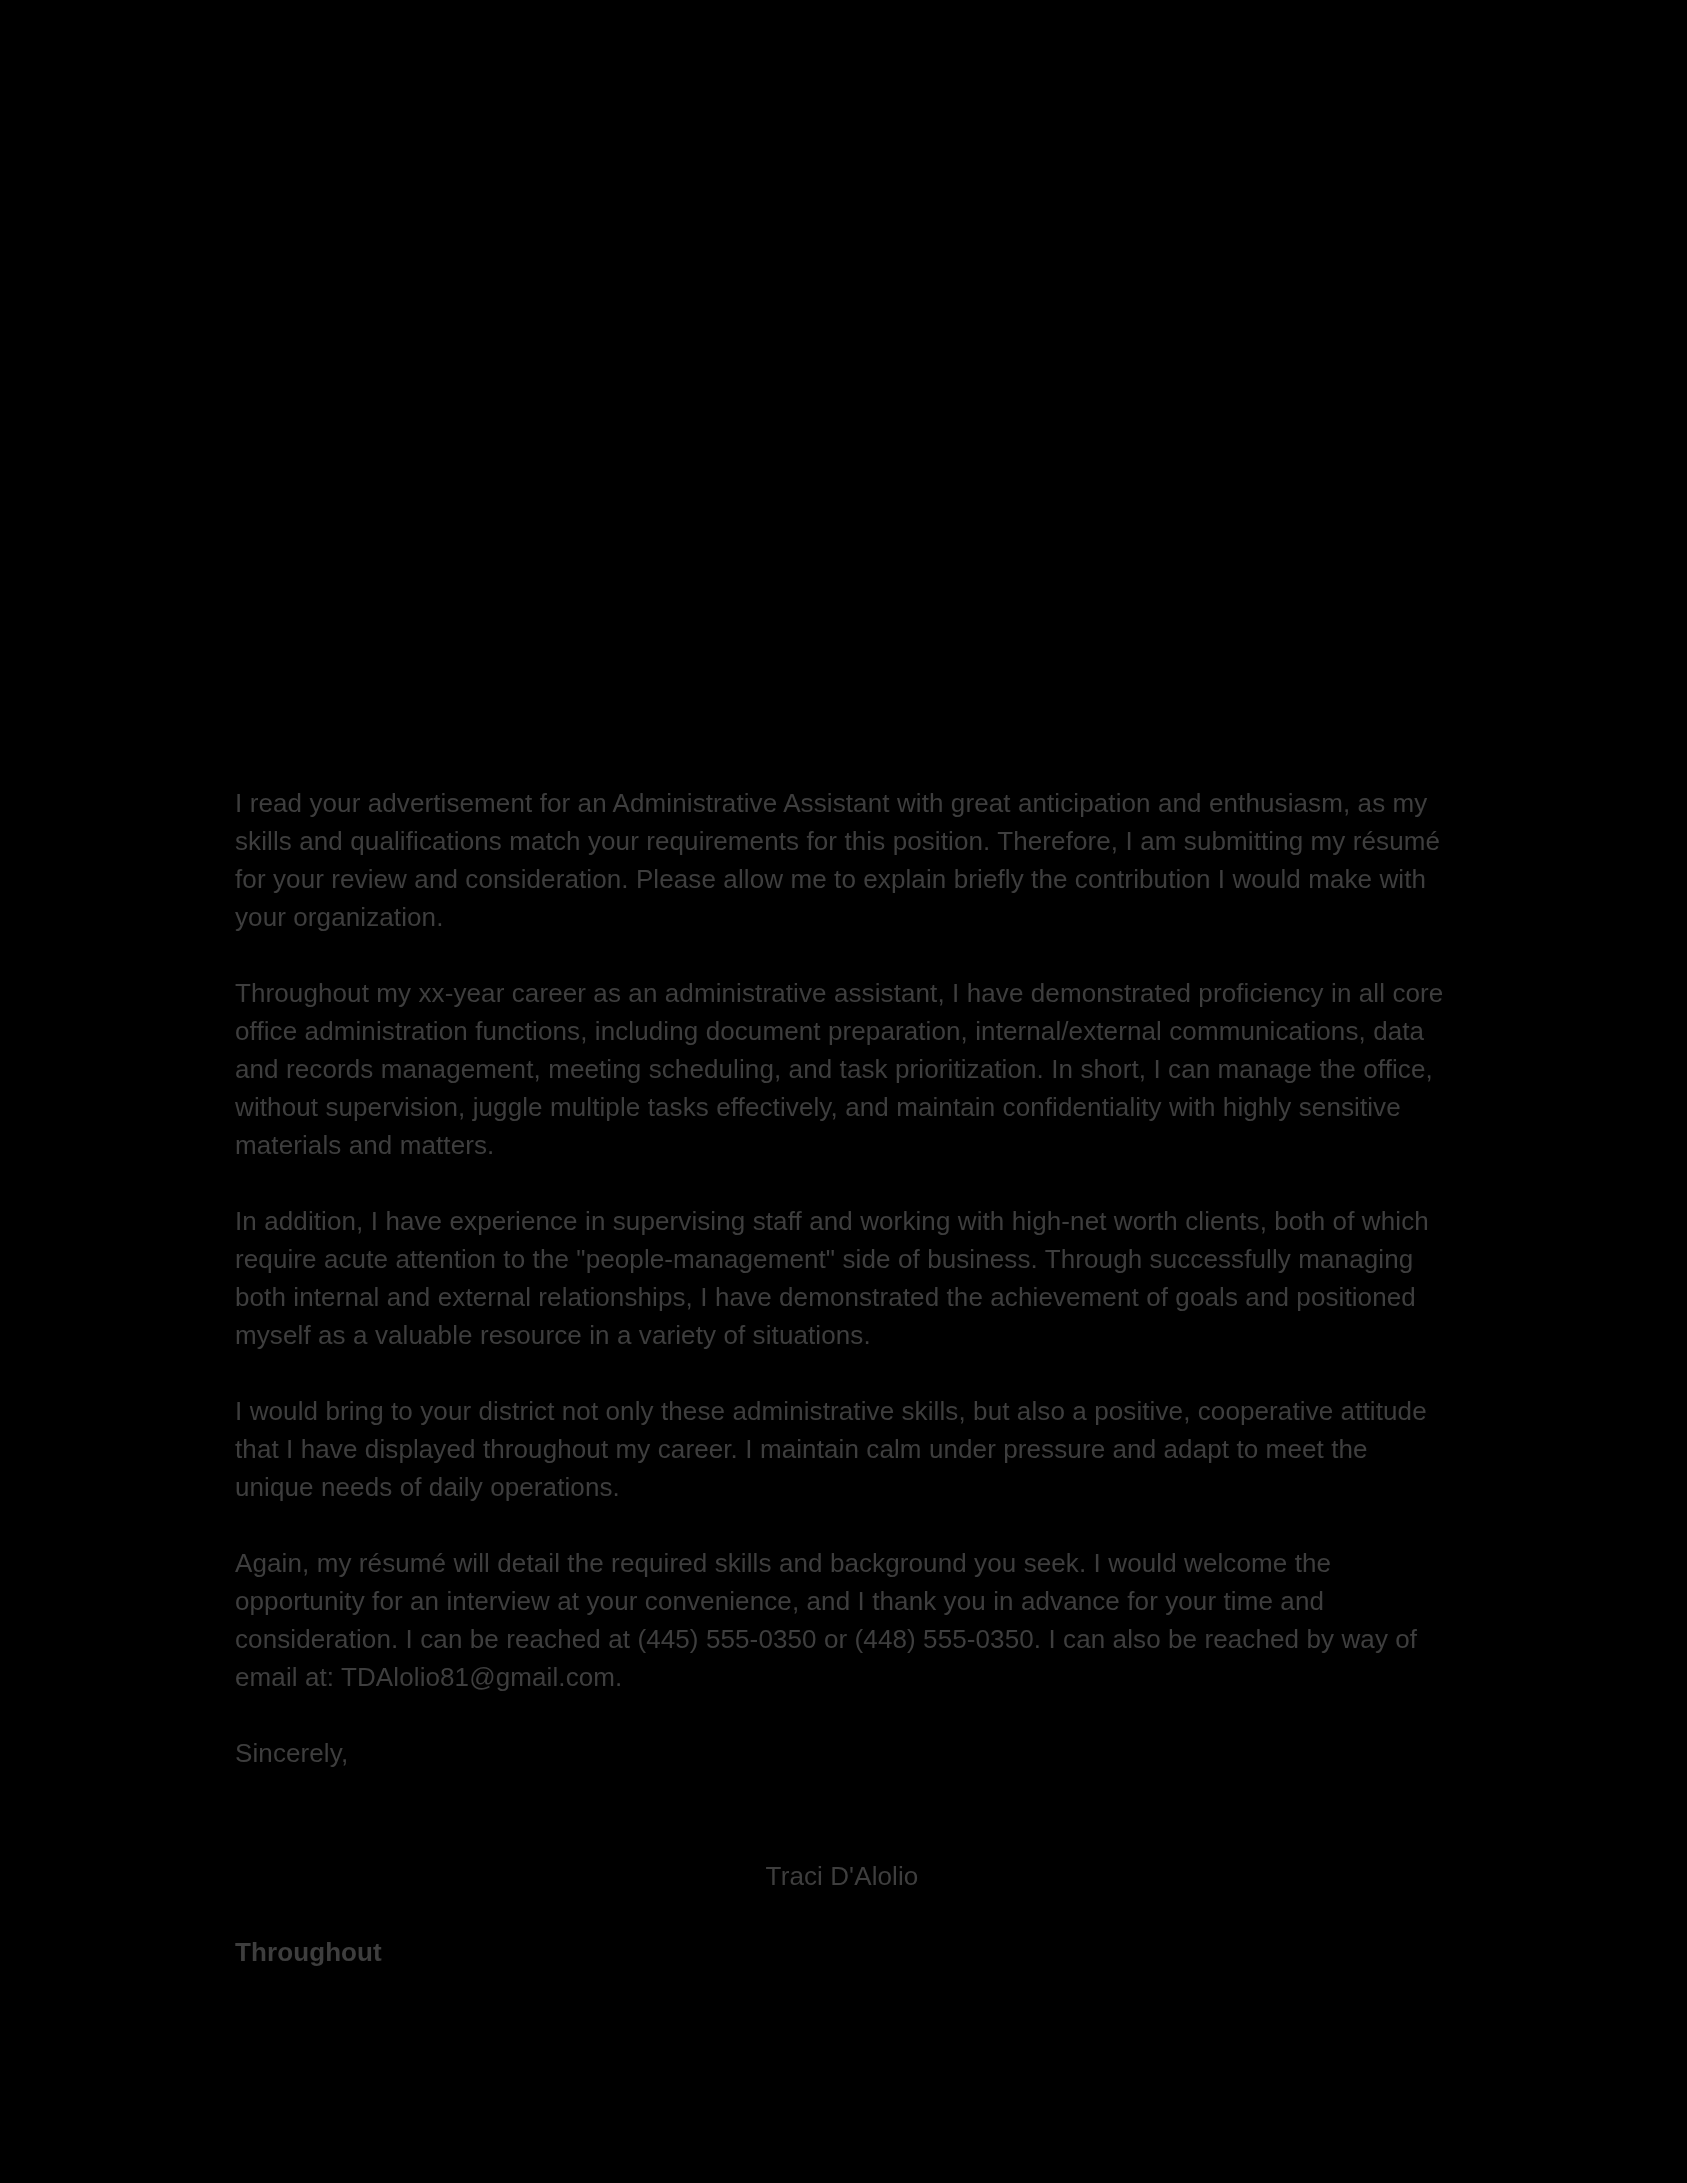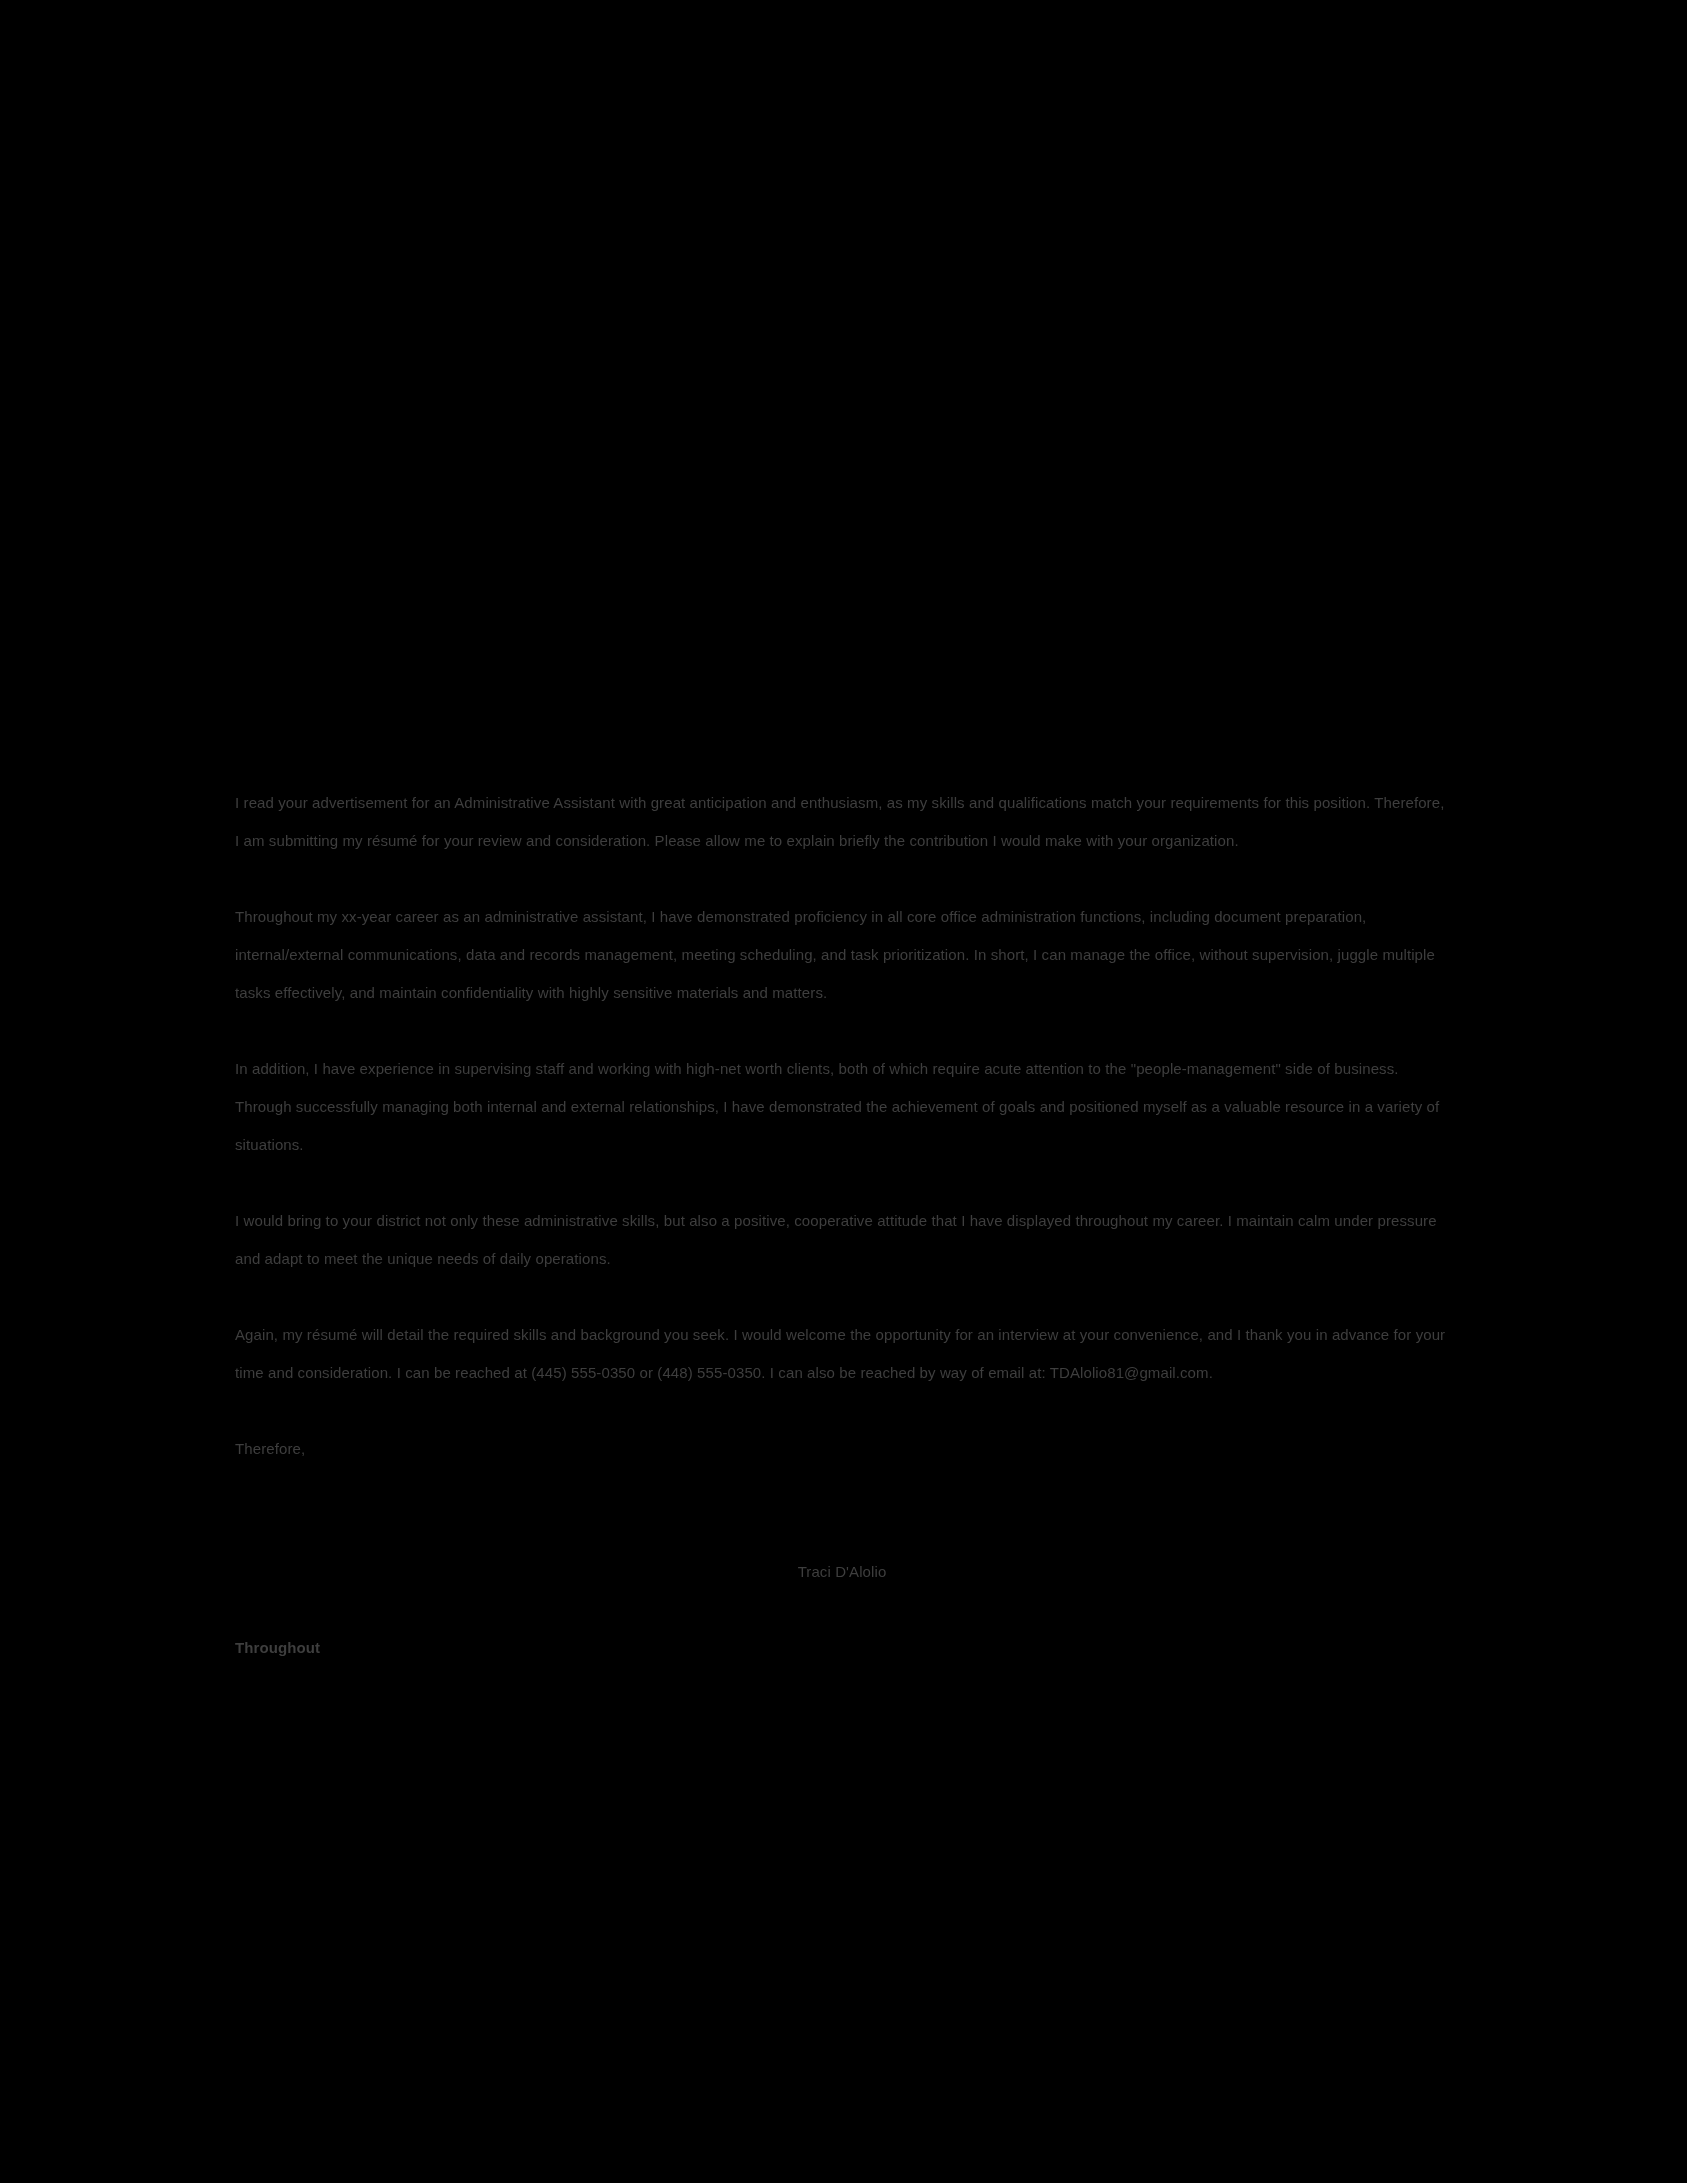--- a/index.html
+++ b/index.html
@@ -14,21 +14,21 @@
     background: var(--page-bg, #000000);
     overflow: hidden;
     font-family: "Liberation Sans", "DejaVu Sans", sans-serif;
   }
   .letter-body {
     position: absolute;
     left: 235px;
     top: 784px;
     width: 1214px;
     color: var(--text-color, #3e3e3e);
-    font-size: 15px;
+    font-size: 26px;
     line-height: 38px;
     font-weight: 400;
     letter-spacing: 0.1px;
   }
   .letter-body p {
     margin: 0 0 38px 0;
     padding: 0;
   }
   .closing {
     margin: 12px 0 0 0;
@@ -49,21 +49,21 @@
 <body>
 
 <div class="page" style="--page-bg: #000000; --text-color: #3e3e3e;">
   <div class="letter-body">
     <p>I read your advertisement for an Administrative Assistant with great anticipation and enthusiasm, as my skills and qualifications match your requirements for this position. Therefore, I am submitting my résumé for your review and consideration. Please allow me to explain briefly the contribution I would make with your organization.</p>
     <p>Throughout my xx-year career as an administrative assistant, I have demonstrated proficiency in all core office administration functions, including document preparation, internal/external communications, data and records management, meeting scheduling, and task prioritization. In short, I can manage the office, without supervision, juggle multiple tasks effectively, and maintain confidentiality with highly sensitive materials and matters.</p>
     <p>In addition, I have experience in supervising staff and working with high-net worth clients, both of which require acute attention to the "people-management" side of business. Through successfully managing both internal and external relationships, I have demonstrated the achievement of goals and positioned myself as a valuable resource in a variety of situations.</p>
     <p>I would bring to your district not only these administrative skills, but also a positive, cooperative attitude that I have displayed throughout my career. I maintain calm under pressure and adapt to meet the unique needs of daily operations.</p>
     <p>Again, my résumé will detail the required skills and background you seek. I would welcome the opportunity for an interview at your convenience, and I thank you in advance for your time and consideration. I can be reached at (445) 555-0350 or (448) 555-0350. I can also be reached by way of email at: TDAlolio81@gmail.com.</p>
 
-    <p class="closing">Therefore,</p>
+    <p class="closing">Sincerely,</p>
 
     <div class="signature-block">
       <p class="signature-name">Traci D'Alolio</p>
       <p class="enclosure">Throughout</p>
     </div>
   </div>
 </div>
 
 
 </body></html>

